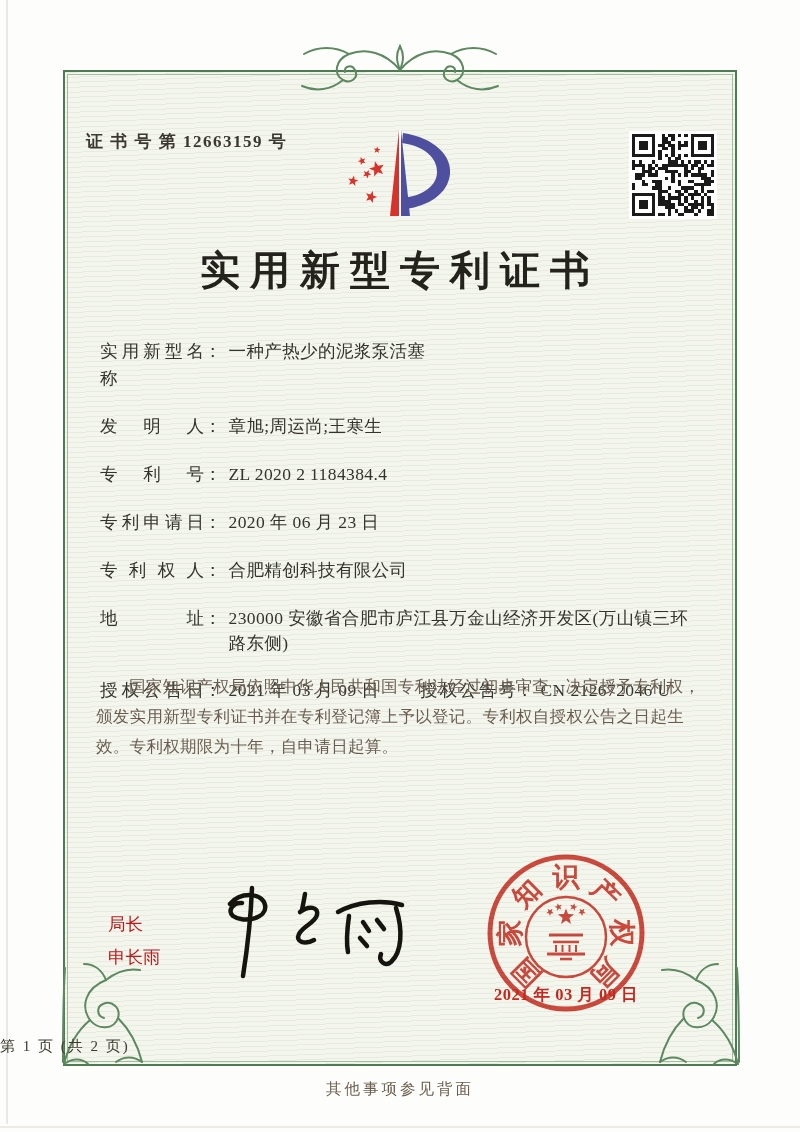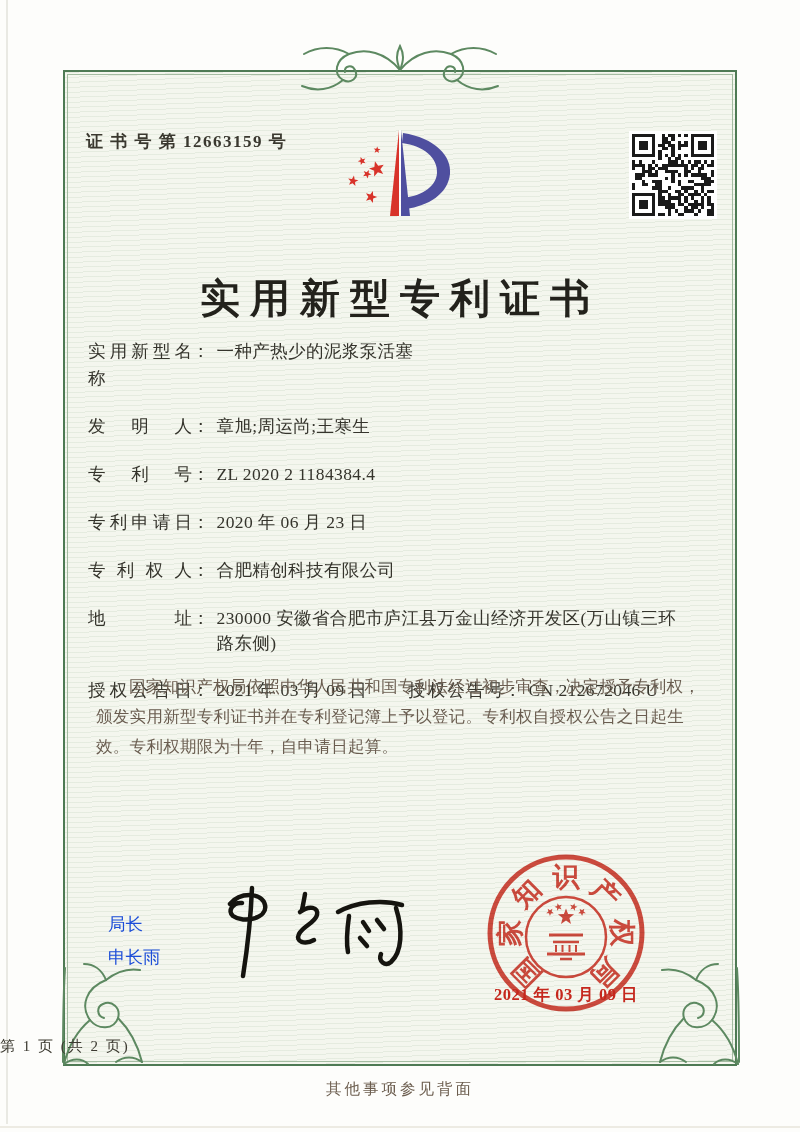--- a/index.html
+++ b/index.html
@@ -29,36 +29,36 @@
   .orn-br{left:640px;top:958px;transform:scaleX(-1);}
 
   .cert-number{position:absolute;left:86px;top:130px;font-size:17px;letter-spacing:1.5px;color:#3a382f;font-weight:bold;}
 
   .logo{position:absolute;left:338px;top:116px;width:128px;height:124px;}
   .qr{position:absolute;left:629px;top:131px;width:88px;height:88px;background:#fff;padding:3px;box-sizing:border-box;}
   .qr svg{display:block;width:100%;height:100%;}
 
   .title{
     position:absolute;left:0;right:0;top:243px;text-align:center;
-    font-size:40px;font-weight:700;letter-spacing:10px;color:#23221c;margin-top:28px;
+    font-size:40px;font-weight:700;letter-spacing:10px;color:#23221c;
   }
 
   .fields{position:absolute;left:88px;right:78px;top:338px;font-size:17.5px;color:#35342c;}
-  .frow{display:flex;align-items:flex-start;line-height:27px;margin-bottom:21px;position:relative;}
+  .frow{display:flex;align-items:flex-start;line-height:27px;margin-bottom:21px;position:relative;margin-left:12px;}
   .flabel{width:104px;flex:0 0 104px;text-align:justify;text-align-last:justify;}
   .fcolon{flex:0 0 auto;margin-right:7px;}
   .fvalue{letter-spacing:.4px;}
   .fvalue.addr{max-width:462px;line-height:25px;padding-top:1px;}
   .fpart2{position:absolute;left:320px;top:0;display:flex;line-height:27px;}
   .fpart2 .flabel{width:96px;flex:0 0 96px;}
 
   .paras{position:absolute;left:88px;right:76px;top:664px;font-size:16.5px;line-height:1.82;color:#6a5d50;}
   .paras p{margin:8px;text-indent:2em;letter-spacing:.3px;}
 
-  .signer{position:absolute;left:108px;top:914px;font-size:17.5px;color:#1d4ed8;line-height:21px;}
+  .signer{position:absolute;left:108px;top:914px;font-size:17.5px;color:#b91c1c;line-height:21px;}
   .signer div{margin-bottom:12px;}
   .signature{position:absolute;left:200px;top:880px;width:235px;height:105px;}
   .signature path{stroke:#15140f;stroke-width:4.5;fill:none;stroke-linecap:round;stroke-linejoin:round;}
 
   .seal{position:absolute;left:464px;top:831px;width:204px;height:204px;mix-blend-mode:multiply;opacity:.9;}
   .seal-date{
     position:absolute;left:458px;top:984px;width:216px;text-align:center;
     font-size:16.5px;font-weight:700;color:#c5271d;letter-spacing:.5px;
   }
 

